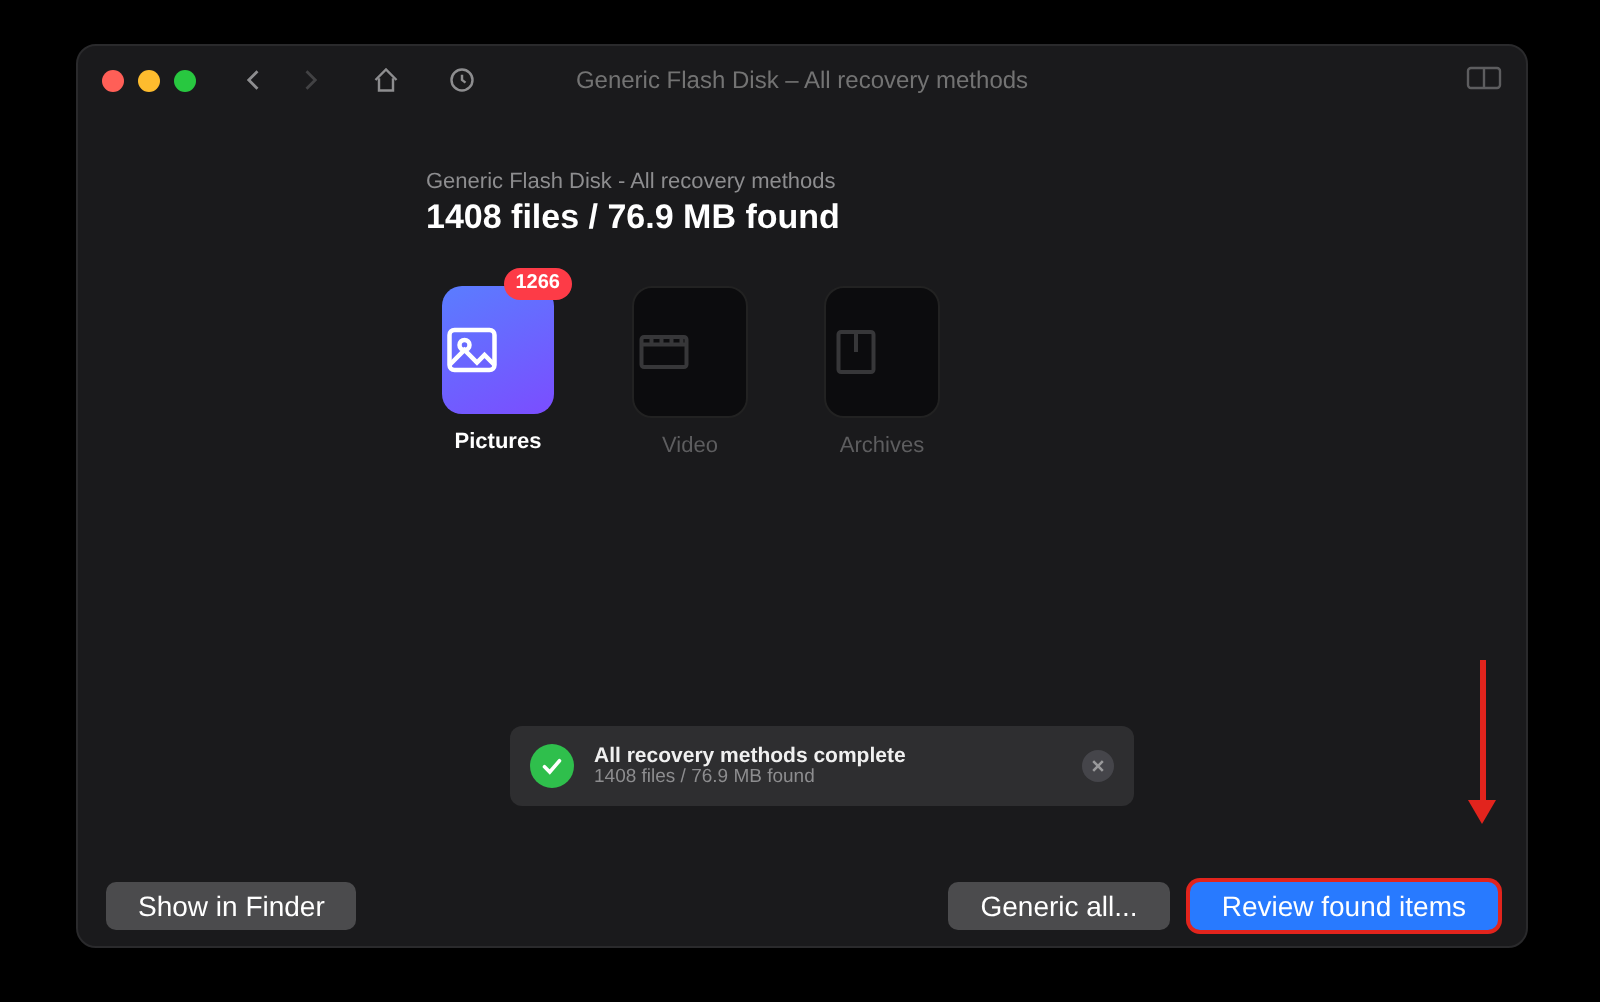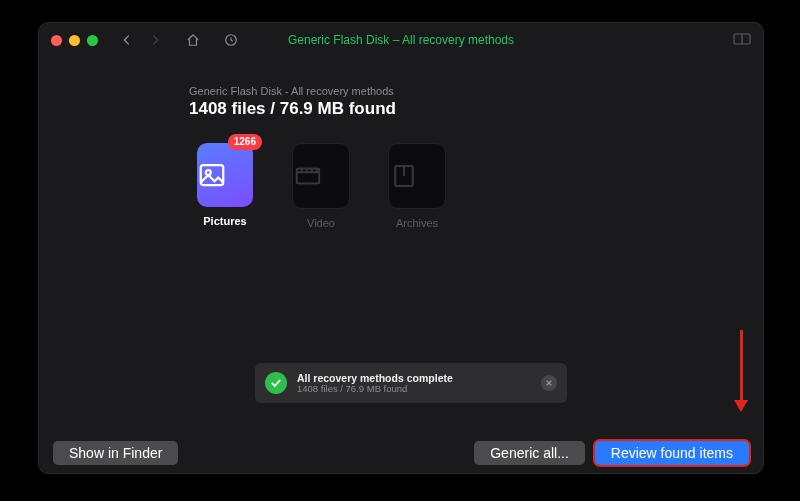--- a/index.html
+++ b/index.html
@@ -20,24 +20,24 @@
   .window{position:absolute;left:38px;top:22px;width:724px;height:450px;background:var(--window);border:1px solid var(--window-border);border-radius:10px;box-shadow:0 10px 30px rgba(0,0,0,.6);overflow:hidden;}
   
   .titlebar{height:34px;display:flex;align-items:center;padding:0 12px;gap:10px;}
   .traffic{display:flex;gap:7px;align-items:center;}
   .dot{width:11px;height:11px;border-radius:50%;}
   .dot.r{background:#ff5f57;}
   .dot.y{background:#febc2e;}
   .dot.g{background:#28c840;}
   .nav{display:flex;gap:14px;align-items:center;margin-left:12px;color:var(--mid);}
   .nav .ico{display:inline-flex;width:14px;height:14px;align-items:center;justify-content:center;}
-  .title{position:absolute;left:0;right:0;text-align:center;color:#22c55e;font-size:12px;pointer-events:none;}
+  .title{position:absolute;left:0;right:0;text-align:center;color:#737373;font-size:12px;pointer-events:none;}
   .titlebar-right{margin-left:auto;color:var(--dim);}
   
-  .content{padding:28px 0 0 0;}
+  .content{padding:28px 0 0 0;margin-left:24px;}
   .headings{margin-left:150px;}
   .subtitle{color:var(--mid);font-size:11px;}
   .headline{color:#fff;font-size:17px;font-weight:700;margin-top:2px;}
   .cards{display:flex;gap:24px;margin-left:150px;margin-top:24px;}
   .card{width:72px;display:flex;flex-direction:column;align-items:center;gap:8px;position:relative;}
   .tile{width:56px;height:64px;border-radius:10px;background:var(--card);border:1px solid #222;display:flex;align-items:center;justify-content:flex-start;position:relative;}
   .tile svg{width:30px;height:30px;}
   .tile.pictures{background:linear-gradient(155deg,#5a7dff 0%,#7b4dff 100%);border:none;}
   .tile.documents{background:linear-gradient(155deg,#ff6a6a 0%,#ff4d84 100%);border:none;}
   .dimicon{color:#373739;}

